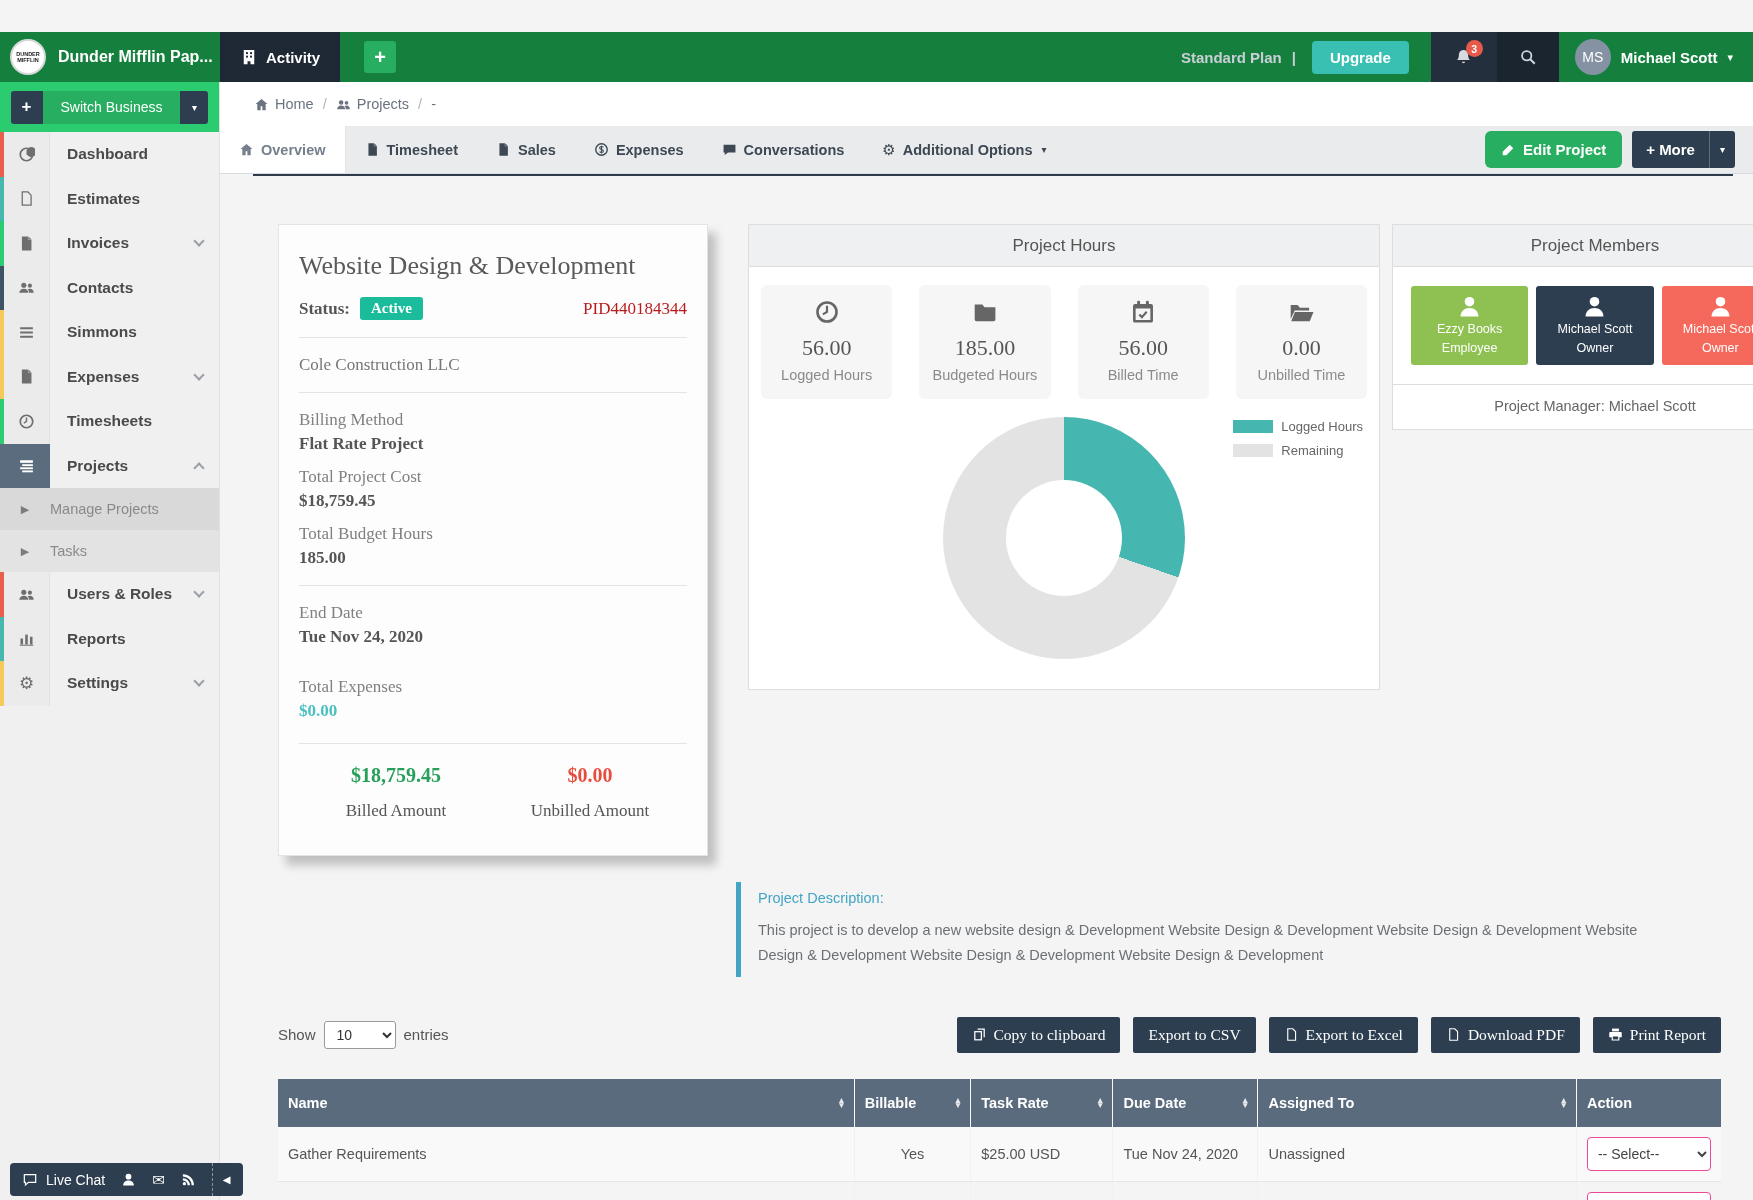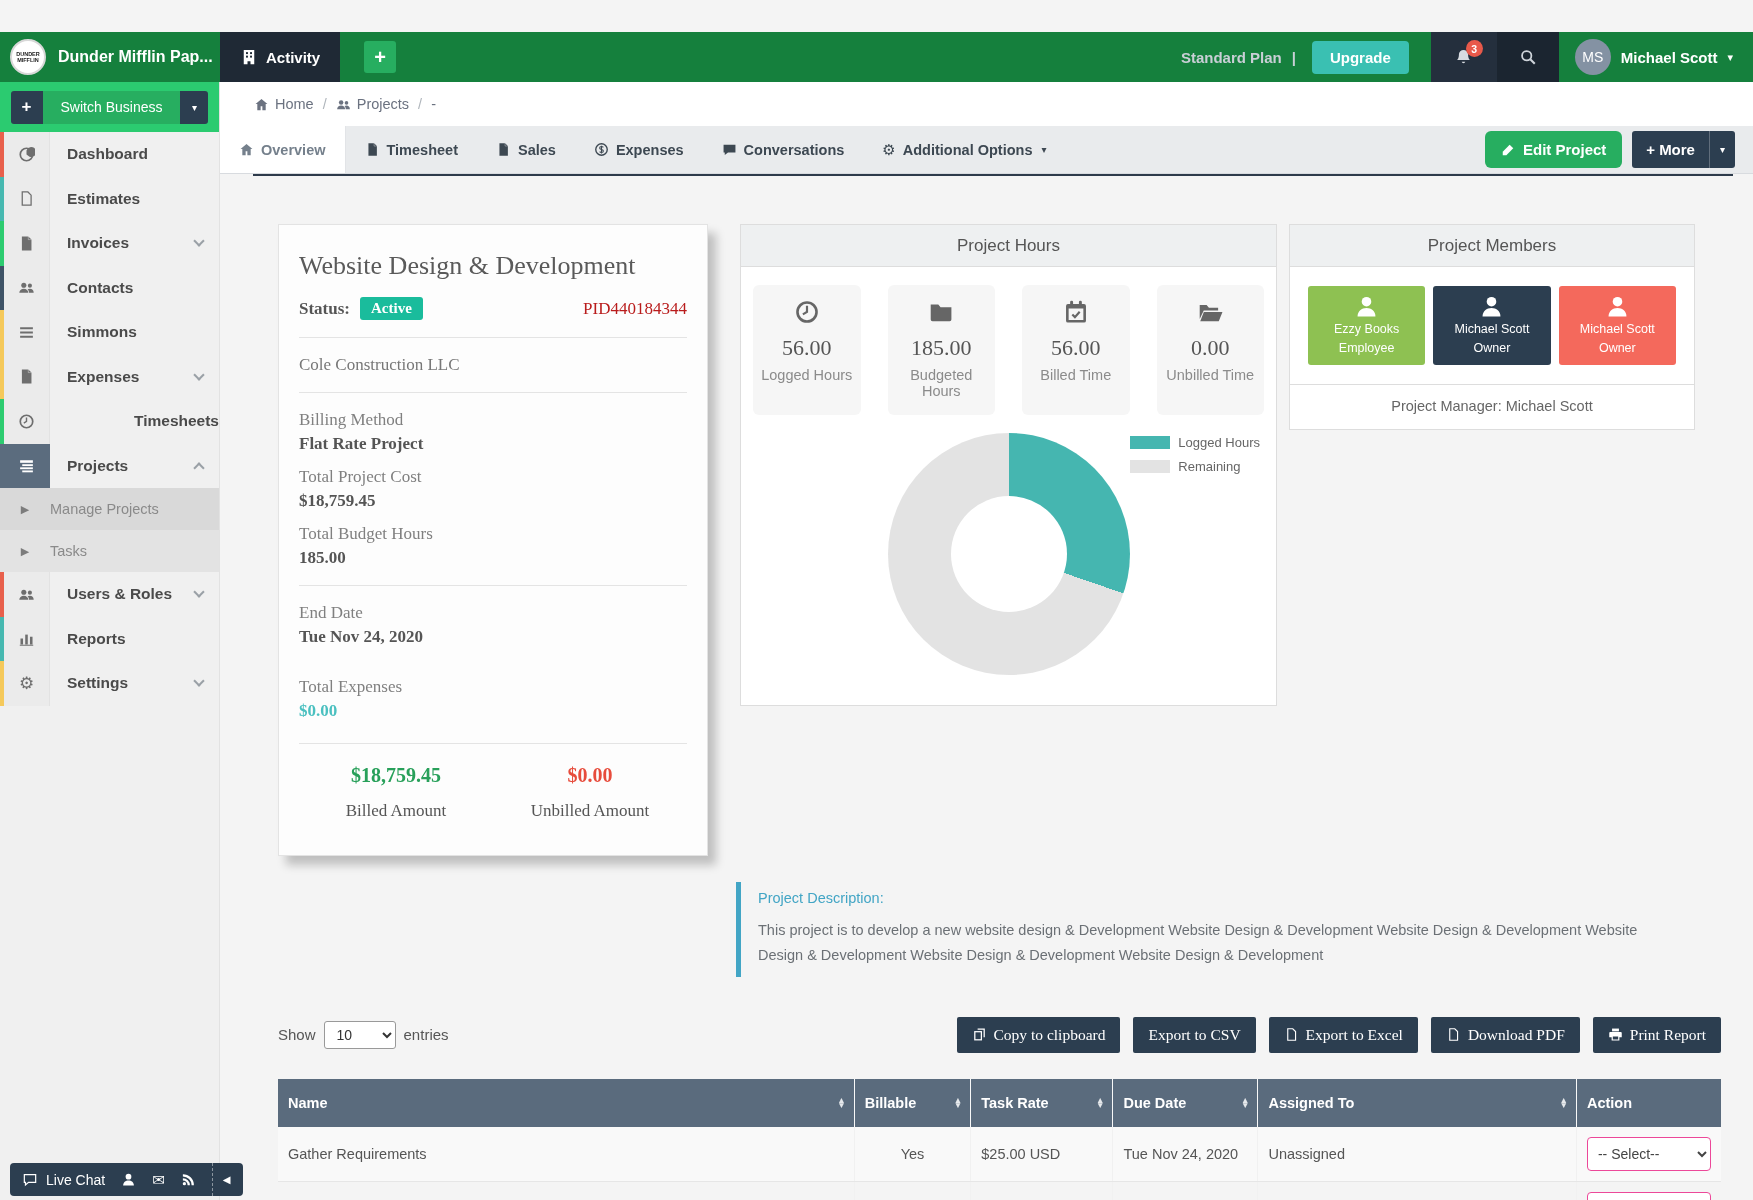--- a/index.html
+++ b/index.html
@@ -87,21 +87,21 @@
   .amounts { display:flex; text-align:center; margin-top:20px; }
   .amt { flex:1; }
   .amt-val { font-size:20px; font-weight:bold; }
   .amt-val.green { color:#28a05a; }
   .amt-val.red { color:#e74c3c; }
   .amt-label { font-size:17px; color:#555; margin-top:14px; }
 
   
   .panel { background:#fff; border:1px solid #ddd; }
   .panel-head { background:#eef0f1; border-bottom:1px solid #ddd; height:42px; display:flex; align-items:center; justify-content:center; font-size:17px; color:#555; }
-  .hours-panel { width:537px; margin-left:32px; flex-shrink:0; }
+  .hours-panel { width:632px; margin-left:40px; flex-shrink:0; }
   .stats-row { display:flex; gap:27px; padding:18px 12px 6px; }
   .stat { flex:1; background:#f6f6f6; border-radius:6px; text-align:center; padding:14px 4px 16px; }
   .stat .ic { width:26px; height:26px; color:#666; }
   .stat-val { font-family:"Liberation Serif","DejaVu Serif",serif; font-size:22px; color:#555; margin-top:6px; }
   .stat-label { font-size:14.5px; color:#8b8b8b; margin-top:6px; }
   .donut-wrap { position:relative; display:flex; justify-content:center; padding:12px 0 30px; }
   .donut { width:242px; height:242px; border-radius:50%; position:relative; }
   .donut::after { content:""; position:absolute; left:50%; top:50%; width:116px; height:116px; margin:-58px 0 0 -58px; background:#fff; border-radius:50%; }
   .legend { position:absolute; right:16px; top:14px; }
   .legend-item { display:flex; align-items:center; gap:8px; margin-bottom:9px; }
@@ -355,21 +355,21 @@
       </div>
       <div class="side-item" style="border-left-color: rgb(245, 201, 91);">
         <span class="side-icon">
             <svg class="ic">
               <use href="#i-file"></use>
             </svg>
           </span>
         <span class="side-label">Expenses</span>
         <span class="side-chev chev-down"></span>
       </div>
-      <div class="side-item" style="border-left-color: rgb(45, 204, 112); justify-content: space-between;">
+      <div class="side-item" style="border-left-color: rgb(45, 204, 112);">
         <span class="side-icon">
             <svg class="ic">
               <use href="#i-clock"></use>
             </svg>
           </span>
         <span class="side-label">Timesheets</span>
       </div>
       <div class="side-item active" style="border-left-color: rgb(91, 108, 126);">
         <span class="side-icon">
             <svg class="ic">

